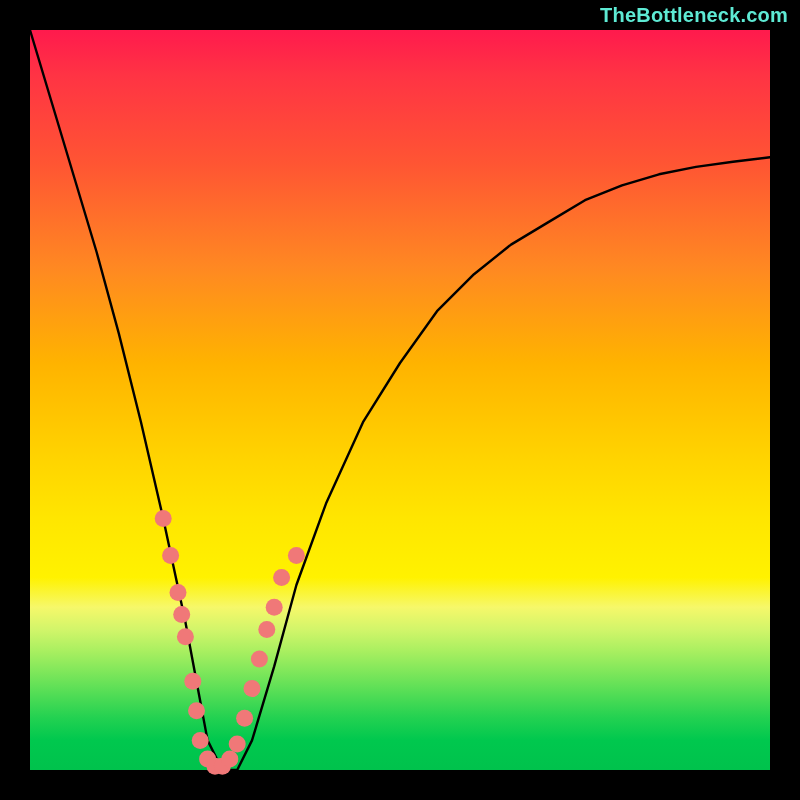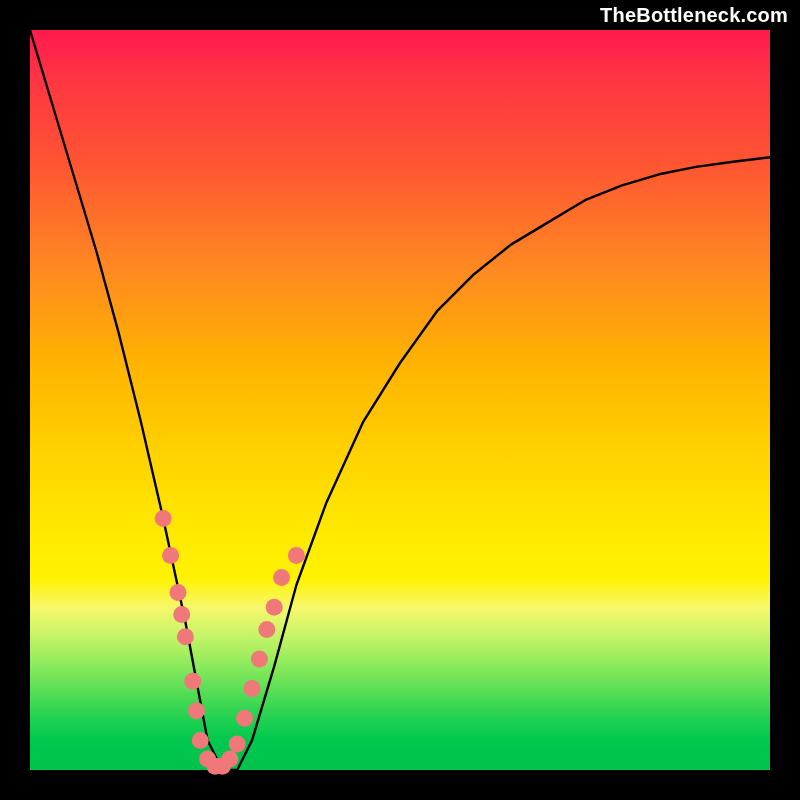--- a/index.html
+++ b/index.html
@@ -40,21 +40,21 @@
       #4edc55 90%,
       #22d151 93%,
       #00c84e 96%,
       #00c24c 100%
     );
   }
   .watermark {
     position: absolute;
     top: 4px;
     right: 12px;
-    color: #ffffff;
+    color: #5eead4;
     font-size: 20px;
     font-weight: 600;
     letter-spacing: 0.2px;
     text-align: right;
     z-index: 5;
   }
   svg.curve {
     position: absolute;
     left: 0;
     top: 0;

